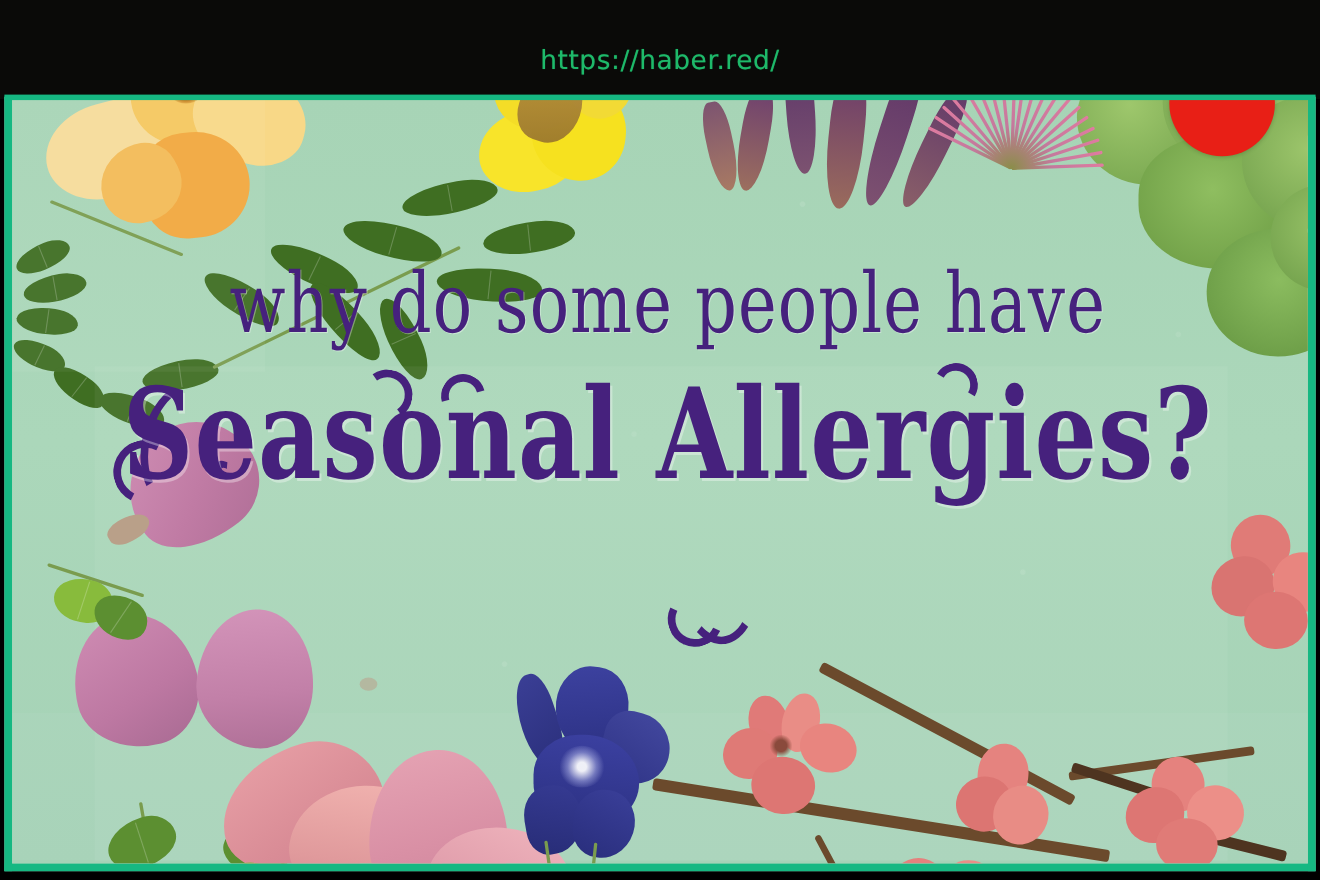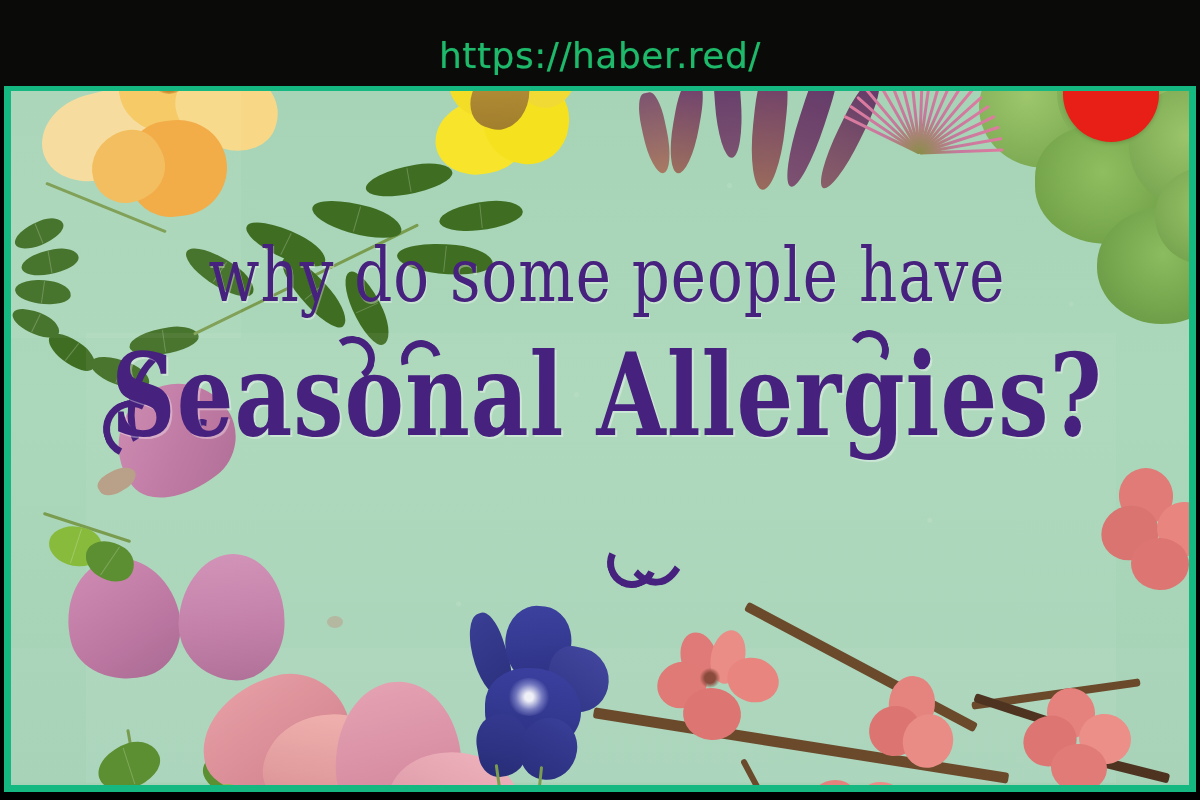--- a/index.html
+++ b/index.html
@@ -13,21 +13,21 @@
   
   #page { position:relative; width:1200px; height:800px; background:#000; }
 
   .urlbar {
     position:absolute; left:0; top:0; width:1200px; height:90px;
     background:#0a0a08;
     display:flex; align-items:center; justify-content:center;
   }
   .url-text {
     font-family:"DejaVu Sans", sans-serif;
-    font-size:36px; letter-spacing:0.5px;
+    font-size:24px; letter-spacing:0.5px;
     color:#1eb96a;
     text-shadow:0 0 1px rgba(30,185,106,.5);
     transform:translateY(-2px);
     margin-top:24px;
   }
 
   
   .frame {
     position:absolute; left:4px; top:88px; width:1192px; height:704px;
     border:7px solid #16b882;

